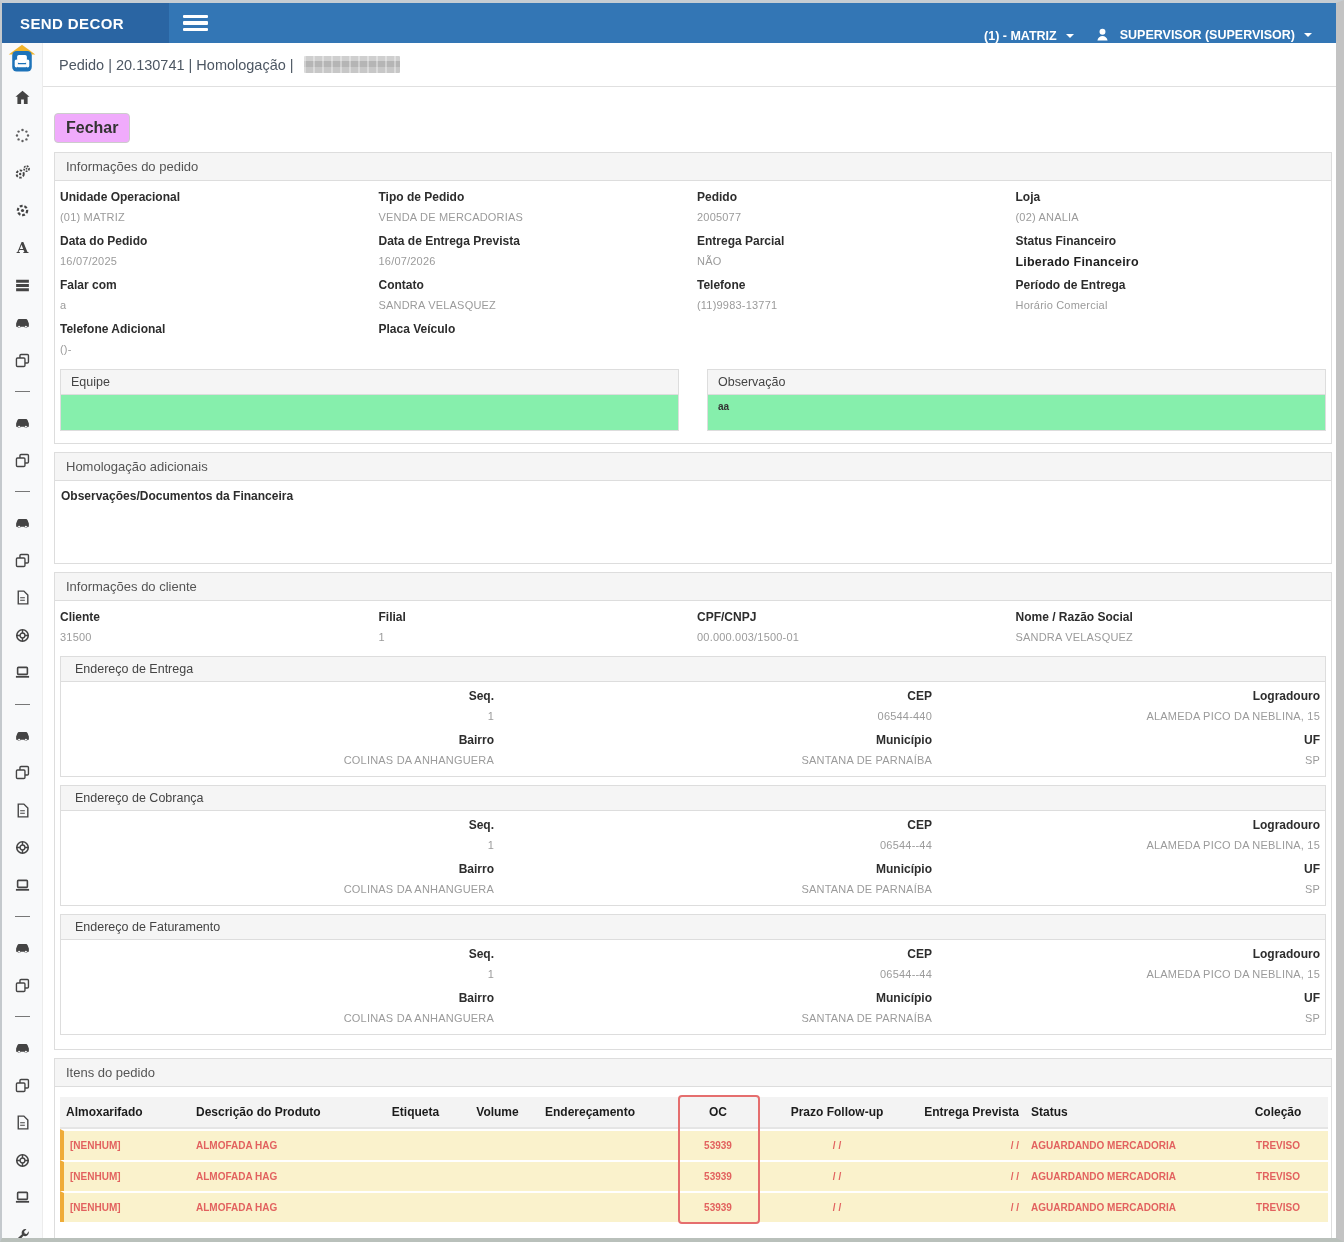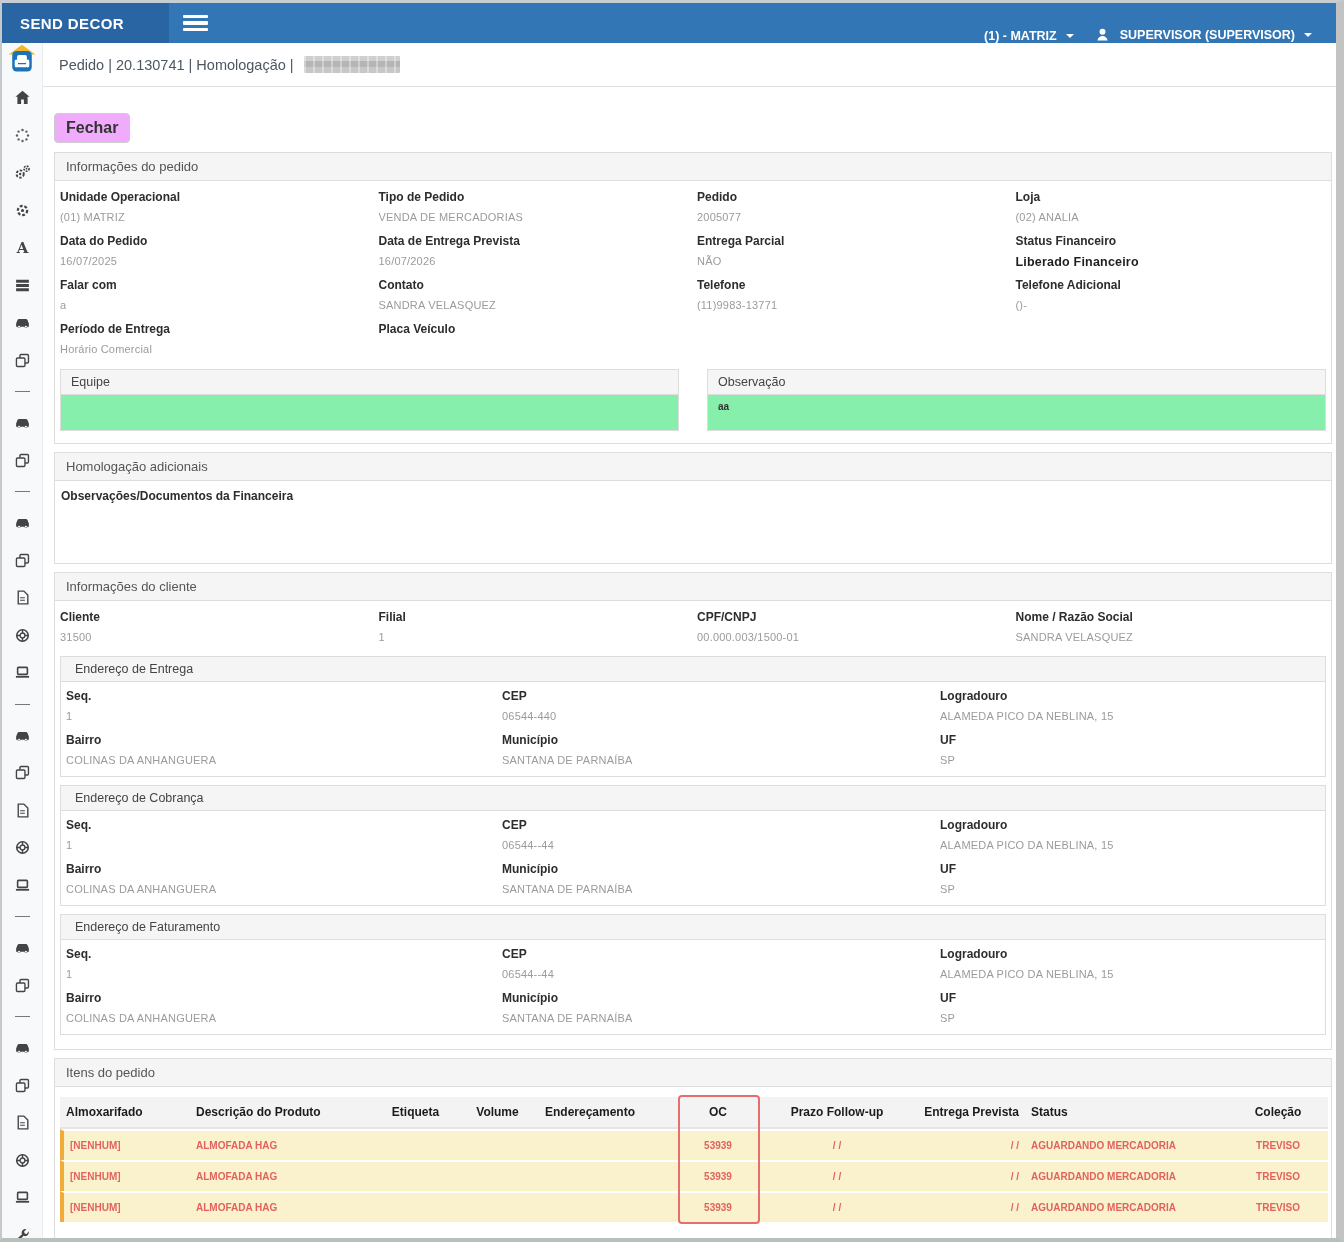--- a/index.html
+++ b/index.html
@@ -67,21 +67,21 @@
   .sub-box-header{ background:#f5f5f5; border-bottom:1px solid #ddd; padding:5px 10px;
                    font-size:12.5px; color:#444; }
   .sub-box-body{ height:35px; padding:6px 10px; font-size:10px; font-weight:bold; color:#333; background:#86efac; }
 
   .addl-body{ height:82px; padding:8px 6px; }
   .addl-label{ font-size:12px; font-weight:bold; color:#2d2d2d; }
 
   .addr-panel{ border:1px solid #ddd; margin:7px 0 8px; }
   .addr-header{ background:#f5f5f5; border-bottom:1px solid #ddd; padding:5px 14px;
                 font-size:12.5px; color:#444; }
-  .addr-body{ padding:2px 5px 4px; }
+  .addr-body{ padding:2px 5px 4px;text-align:right; }
   .addr-grid{ display:grid; grid-template-columns:428px 430px 1fr; column-gap:8px; }
 
   
   .items-wrap{ position:relative; margin:6px 0 10px; }
   table.items{ width:100%; border-collapse:separate; border-spacing:0; table-layout:fixed; }
   table.items th{ background:#f3f3f3; border-bottom:2px solid #e5e5e5; font-size:12px; font-weight:bold;
                   color:#1c1c1c; padding:8px 6px; }
   table.items td{ font-size:10px; font-weight:bold; color:#e2625f; background:#faf2cc;
                   padding:9px 6px; border-top:2px solid #fff; overflow:hidden; white-space:nowrap; }
   table.items tr td:first-child{ border-left:4px solid #efac38; }
@@ -421,26 +421,26 @@
                 </div>
                 <div class="field">
                   <div class="field-label">Contato</div>
                   <div class="field-value">SANDRA VELASQUEZ</div>
                 </div>
                 <div class="field">
                   <div class="field-label">Telefone</div>
                   <div class="field-value">(11)9983-13771</div>
                 </div>
                 <div class="field">
+                  <div class="field-label">Período de Entrega</div>
+                  <div class="field-value">Horário Comercial</div>
+                </div>
+                <div class="field">
                   <div class="field-label">Telefone Adicional</div>
                   <div class="field-value">()-</div>
-                </div>
-                <div class="field">
-                  <div class="field-label">Período de Entrega</div>
-                  <div class="field-value">Horário Comercial</div>
                 </div>
                 <div class="field">
                   <div class="field-label">Placa Veículo</div>
                   <div class="field-value"></div>
                 </div>
                 <div class="field">
                   <div class="field-label"></div>
                   <div class="field-value"></div>
                 </div>
                 <div class="field">

